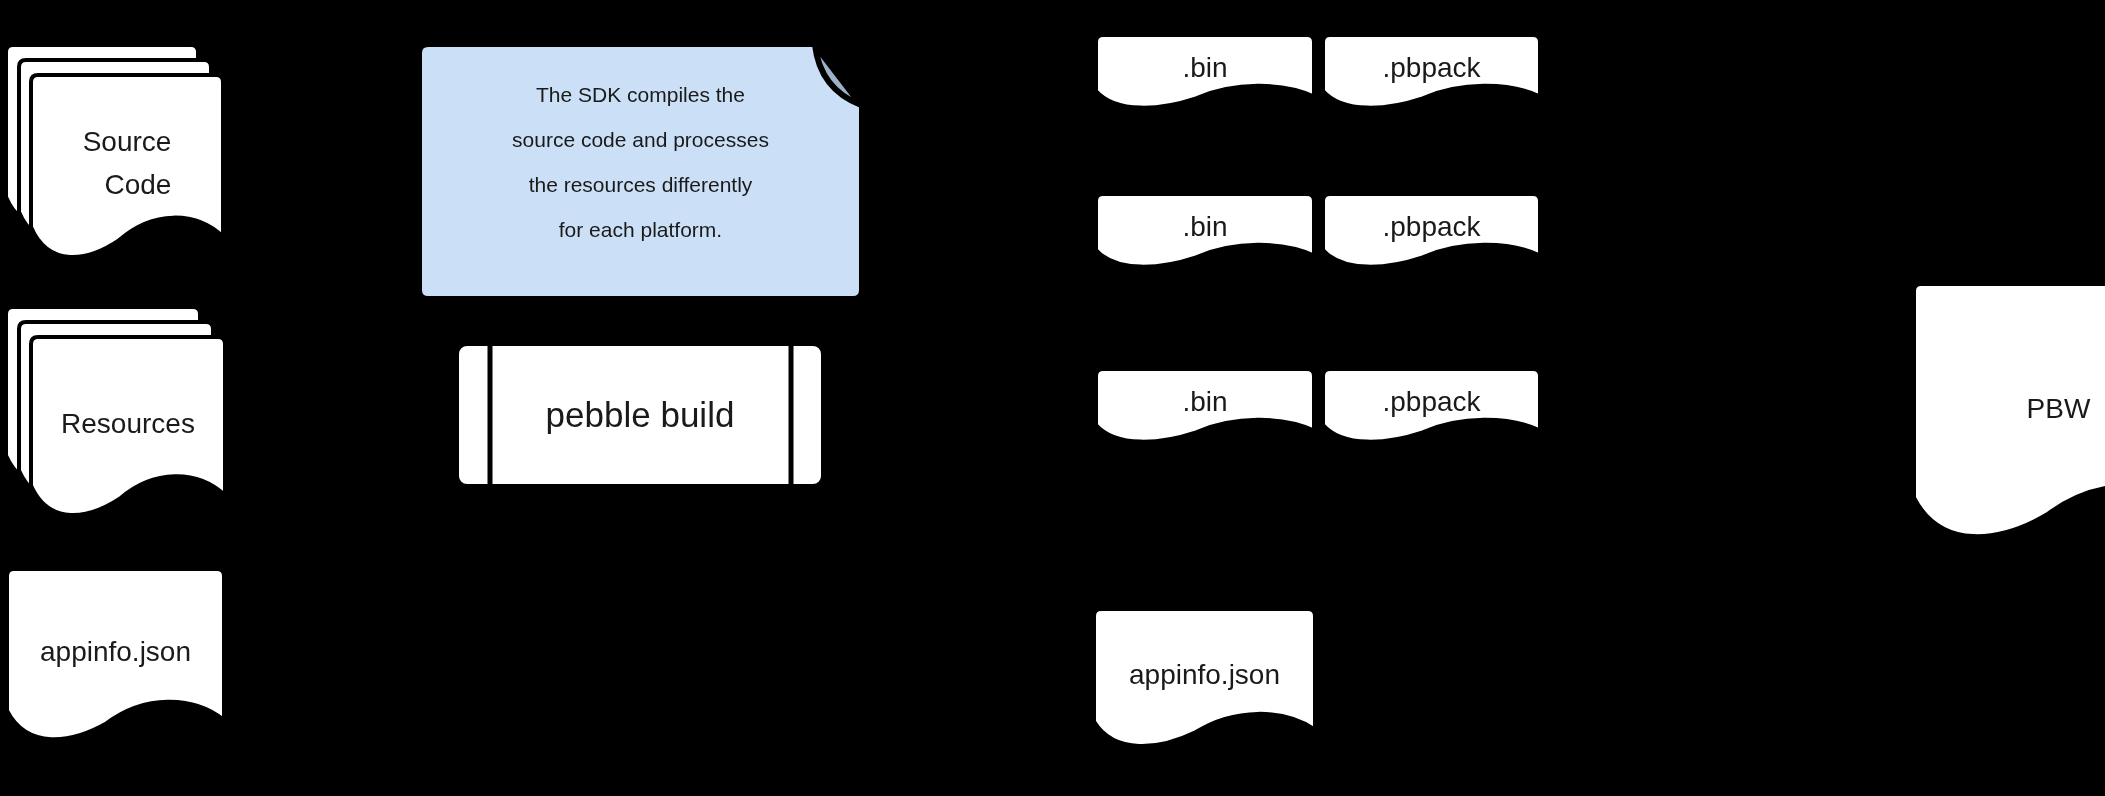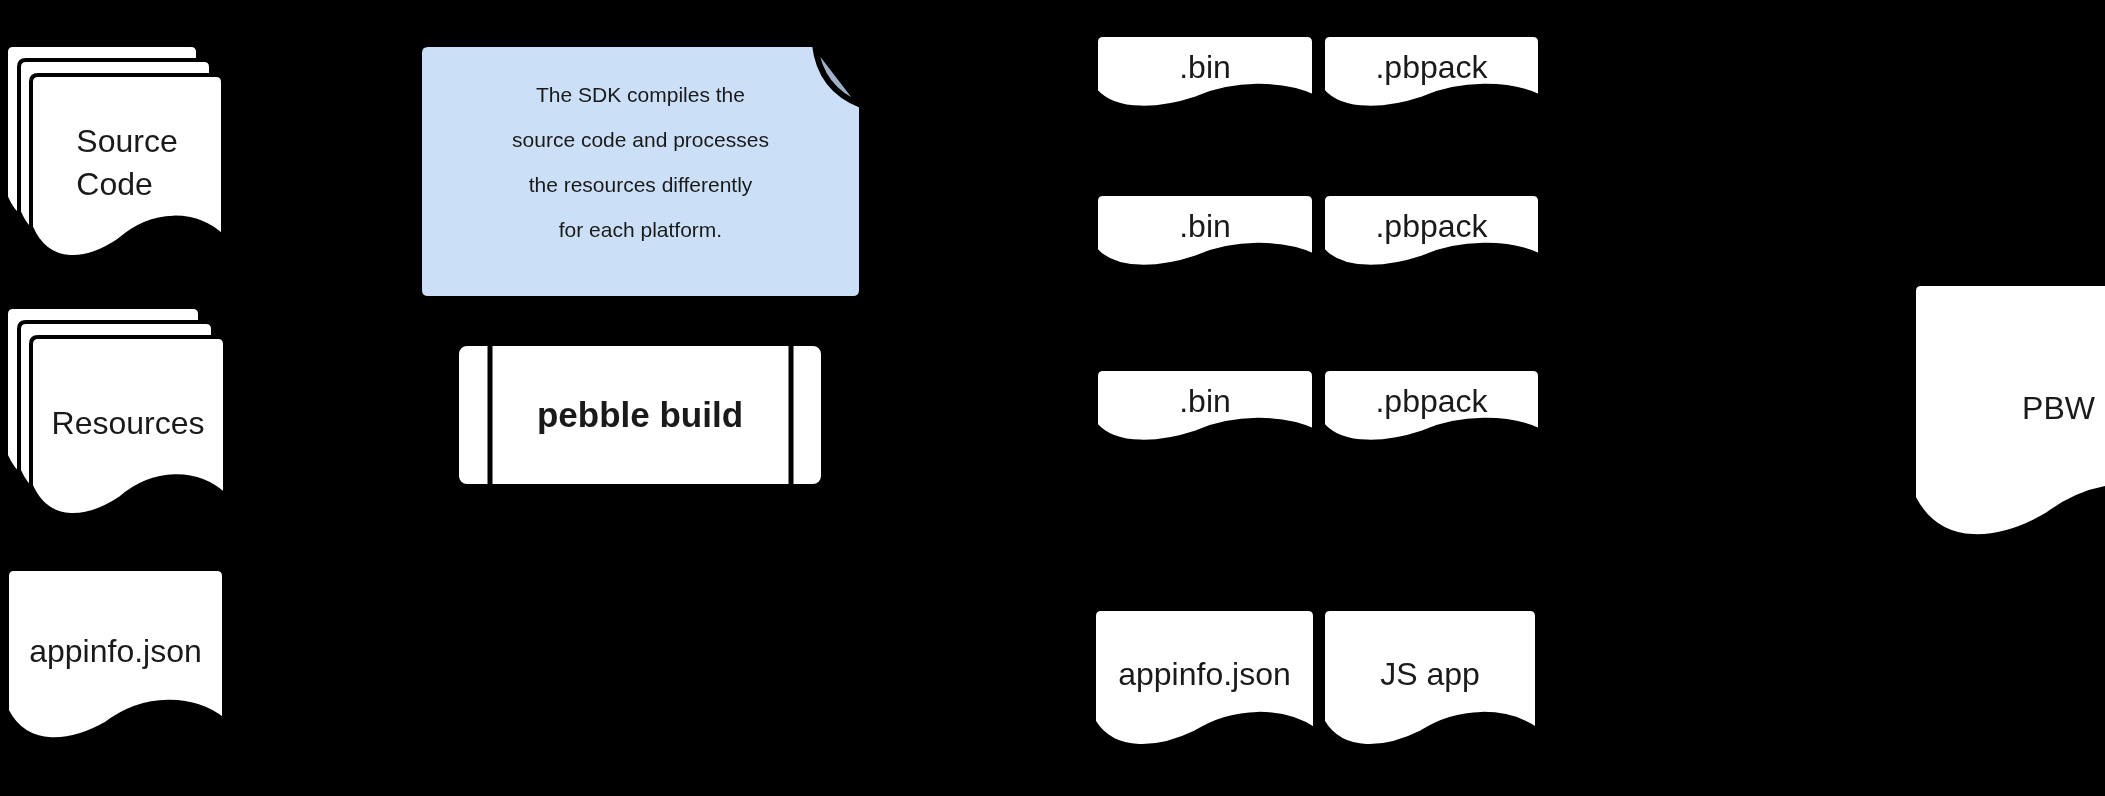--- a/index.html
+++ b/index.html
@@ -32,23 +32,23 @@
     stroke: var(--outline, #000);
     stroke-width: 4;
     stroke-linejoin: round;
   }
   .doc-label {
     position: absolute;
     inset: 0;
     display: flex;
     align-items: center;
     justify-content: center;
-    text-align: left;
+    text-align: right;
     padding-bottom: 16px;
-    font-size: 32px;
+    font-size: 28px;
     line-height: 43px;
     white-space: pre-line;
     z-index: 2;
   }
   .note-body {
     fill: var(--note_fill, #cbe0f7);
     stroke: var(--outline, #000);
     stroke-width: 4;
     stroke-linejoin: round;
   }
@@ -82,21 +82,20 @@
   }
   .proc-label {
     position: absolute;
     inset: 0;
     display: flex;
     align-items: center;
     justify-content: center;
     text-align: center;
     font-size: 35px;
     z-index: 2;
-    font-weight: bold;
   }
 </style>
 </head>
 <body>
 
 <div class="canvas">
 
   <div class="node" style="left:29px; top:335px; width:198px; height:192px">
     <svg data-doc="" class="offset-back2" width="198" height="192" viewBox="0 0 198 192">
         <path d="M 9 2 L 189 2 Q 196 2 196 9 L 196 160.3 C 168.3 134.5 124.7 134.5 91.1 163.5 C 59.4 184.4 19.8 190.8 2 150.6 L 2 9 Q 2 2 9 2 Z" data-doc-path=""></path>
@@ -189,26 +188,20 @@
       </svg>
     <div class="doc-label">.pbpack</div>
   </div>
 
   <div class="node" style="left:1092px; top:607px; width:225px; height:150px">
     <svg data-doc="" width="225" height="150" viewBox="0 0 225 150">
         <path d="M 9 2 L 216 2 Q 223 2 223 9 L 223 122.6 C 191.3 101.2 141.8 101.2 103.5 125.3 C 67.5 142.7 22.5 148 2 114.6 L 2 9 Q 2 2 9 2 Z" data-doc-path=""></path>
       </svg>
     <div class="doc-label">appinfo.json</div>
   </div>
-  <div class="node" style="left:1321px; top:607px; width:218px; height:150px">
-    <svg data-doc="" width="218" height="150" viewBox="0 0 218 150">
-        <path d="M 9 2 L 209 2 Q 216 2 216 9 L 216 122.6 C 185.3 101.2 137.3 101.2 100.3 125.3 C 65.4 142.7 21.8 148 2 114.6 L 2 9 Q 2 2 9 2 Z" data-doc-path=""></path>
-      </svg>
-    <div class="doc-label">JS app</div>
-  </div>
 
   <div class="node" style="left:1912px; top:282px; width:293px; height:268px">
     <svg data-doc="" width="293" height="268" viewBox="0 0 293 268">
         <path d="M 9 2 L 284 2 Q 291 2 291 9 L 291 228.4 C 249.1 194.7 184.6 194.7 134.8 232.6 C 87.9 259.9 29.3 268.3 2 215.7 L 2 9 Q 2 2 9 2 Z" data-doc-path=""></path>
       </svg>
     <div class="doc-label">PBW</div>
   </div>
 
 </div>
 

